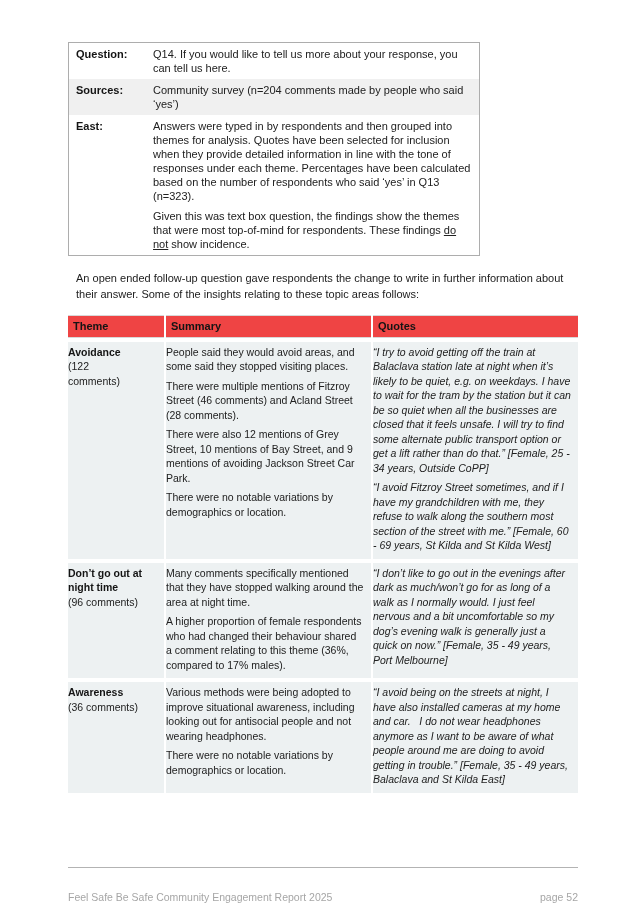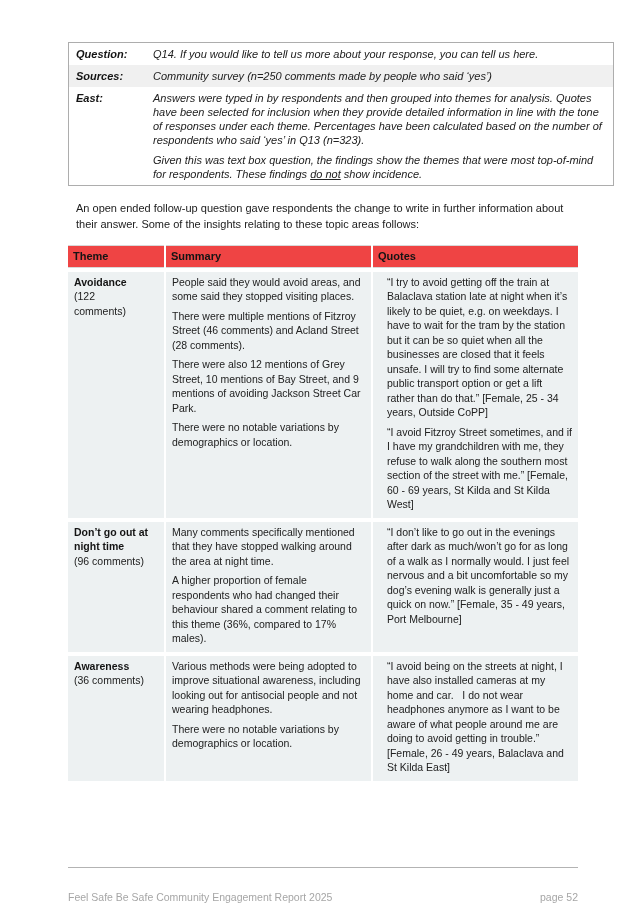--- a/index.html
+++ b/index.html
@@ -8,26 +8,25 @@
     background: #ffffff;
     font-family: "Liberation Sans", sans-serif;
     color: #212121;
     overflow: hidden;
   }
   .page { position: relative; width: 638px; height: 912px; }
   .content { position: absolute; left: 68px; top: 42px; width: 510px; }
 
   
   table.info {
-    width: 546px;
+    width: 412px;
     border-collapse: collapse;
     border: 1.5px solid #adadad;
     font-size: 11px;
     line-height: 14px;
-    font-style: italic;
   }
   table.info td { vertical-align: top; padding: 4px 6px 4px 7px; }
   table.info td.lbl { width: 64px; font-weight: bold; color: #141414; }
   table.info tr.shaded { background: #f0f0f0; border-radius: 6px; }
   table.info p { margin: 0 0 6px 0; }
   table.info p:last-child { margin-bottom: 0; }
   .u { text-decoration: underline; margin-top: 35px; }
 
   
   .intro {
@@ -52,30 +51,31 @@
     font-weight: bold;
     color: #141414;
     padding: 3px 5px;
     border-top: 1px solid #d8d8d8;
     border-bottom: 1px solid #d8d8d8;
     background: #ef4444;
   }
   table.themes td {
     vertical-align: top;
     background: #edf1f2;
-    padding: 3px 6px 6px 6px;
+    padding: 3px 6px 6px 0;
   }
   table.themes col.c-theme { width: 96px; }
   table.themes col.c-summary { width: 205px; }
   .theme-name { font-weight: bold; color: #141414; white-space: pre-line; }
   .theme-count { white-space: pre-line; }
   td.summary p { margin: 0 0 5px 0; }
   td.summary p:last-child { margin-bottom: 0; }
   td.quotes p {
-    margin: 0 0 5px 8px;
+    margin: 0 0 5px 0;
+    font-style: italic;
     white-space: pre-wrap;
   }
   td.quotes p:last-child { margin-bottom: 0; }
 
   
   .footer {
     position: absolute;
     left: 68px; top: 867px; width: 510px;
     border-top: 1px solid #b3b3b3;
     padding-top: 23px;
@@ -92,21 +92,21 @@
   <div class="content">
 
     <table class="info">
       <tbody>
         <tr>
           <td class="lbl">Question:</td>
           <td>Q14. If you would like to tell us more about your response, you can tell us here.</td>
         </tr>
         <tr class="shaded">
           <td class="lbl">Sources:</td>
-          <td>Community survey (n=250 comments made by people who said ‘yes’)</td>
+          <td>Community survey (n=204 comments made by people who said ‘yes’)</td>
         </tr>
         <tr>
           <td class="lbl">East:</td>
           <td>
             <p>Answers were typed in by respondents and then grouped into themes for analysis. Quotes have been selected for inclusion when they provide detailed information in line with the tone of responses under each theme. Percentages have been calculated based on the number of respondents who said ‘yes’ in Q13 (n=323).</p>
             <p><span>Given this was text box question, the findings show the themes that were most top-of-mind for respondents. These findings </span><span class="u">do not</span><span> show incidence.</span></p>
           </td>
         </tr>
       </tbody>
     </table>
@@ -161,21 +161,21 @@
           <tr>
             <td class="theme">
               <div class="theme-name">Awareness</div>
               <div class="theme-count">(36 comments)</div>
             </td>
             <td class="summary">
               <p>Various methods were being adopted to improve situational awareness, including looking out for antisocial people and not wearing headphones.</p>
               <p>There were no notable variations by demographics or location.</p>
             </td>
             <td class="quotes">
-              <p>“I avoid being on the streets at night, I have also installed cameras at my home and car.   I do not wear headphones anymore as I want to be aware of what people around me are doing to avoid getting in trouble.” [Female, 26 - 49 years, Balaclava and St Kilda East]</p>
+              <p>“I avoid being on the streets at night, I have also installed cameras at my home and car.   I do not wear headphones anymore as I want to be aware of what people around me are doing to avoid getting in trouble.” [Female, 35 - 49 years, Balaclava and St Kilda East]</p>
             </td>
           </tr>
         </tbody>
     </table>
 
   </div>
 
   <div class="footer">
     <span>Feel Safe Be Safe Community Engagement Report 2025</span>
     <span>page 52</span>

